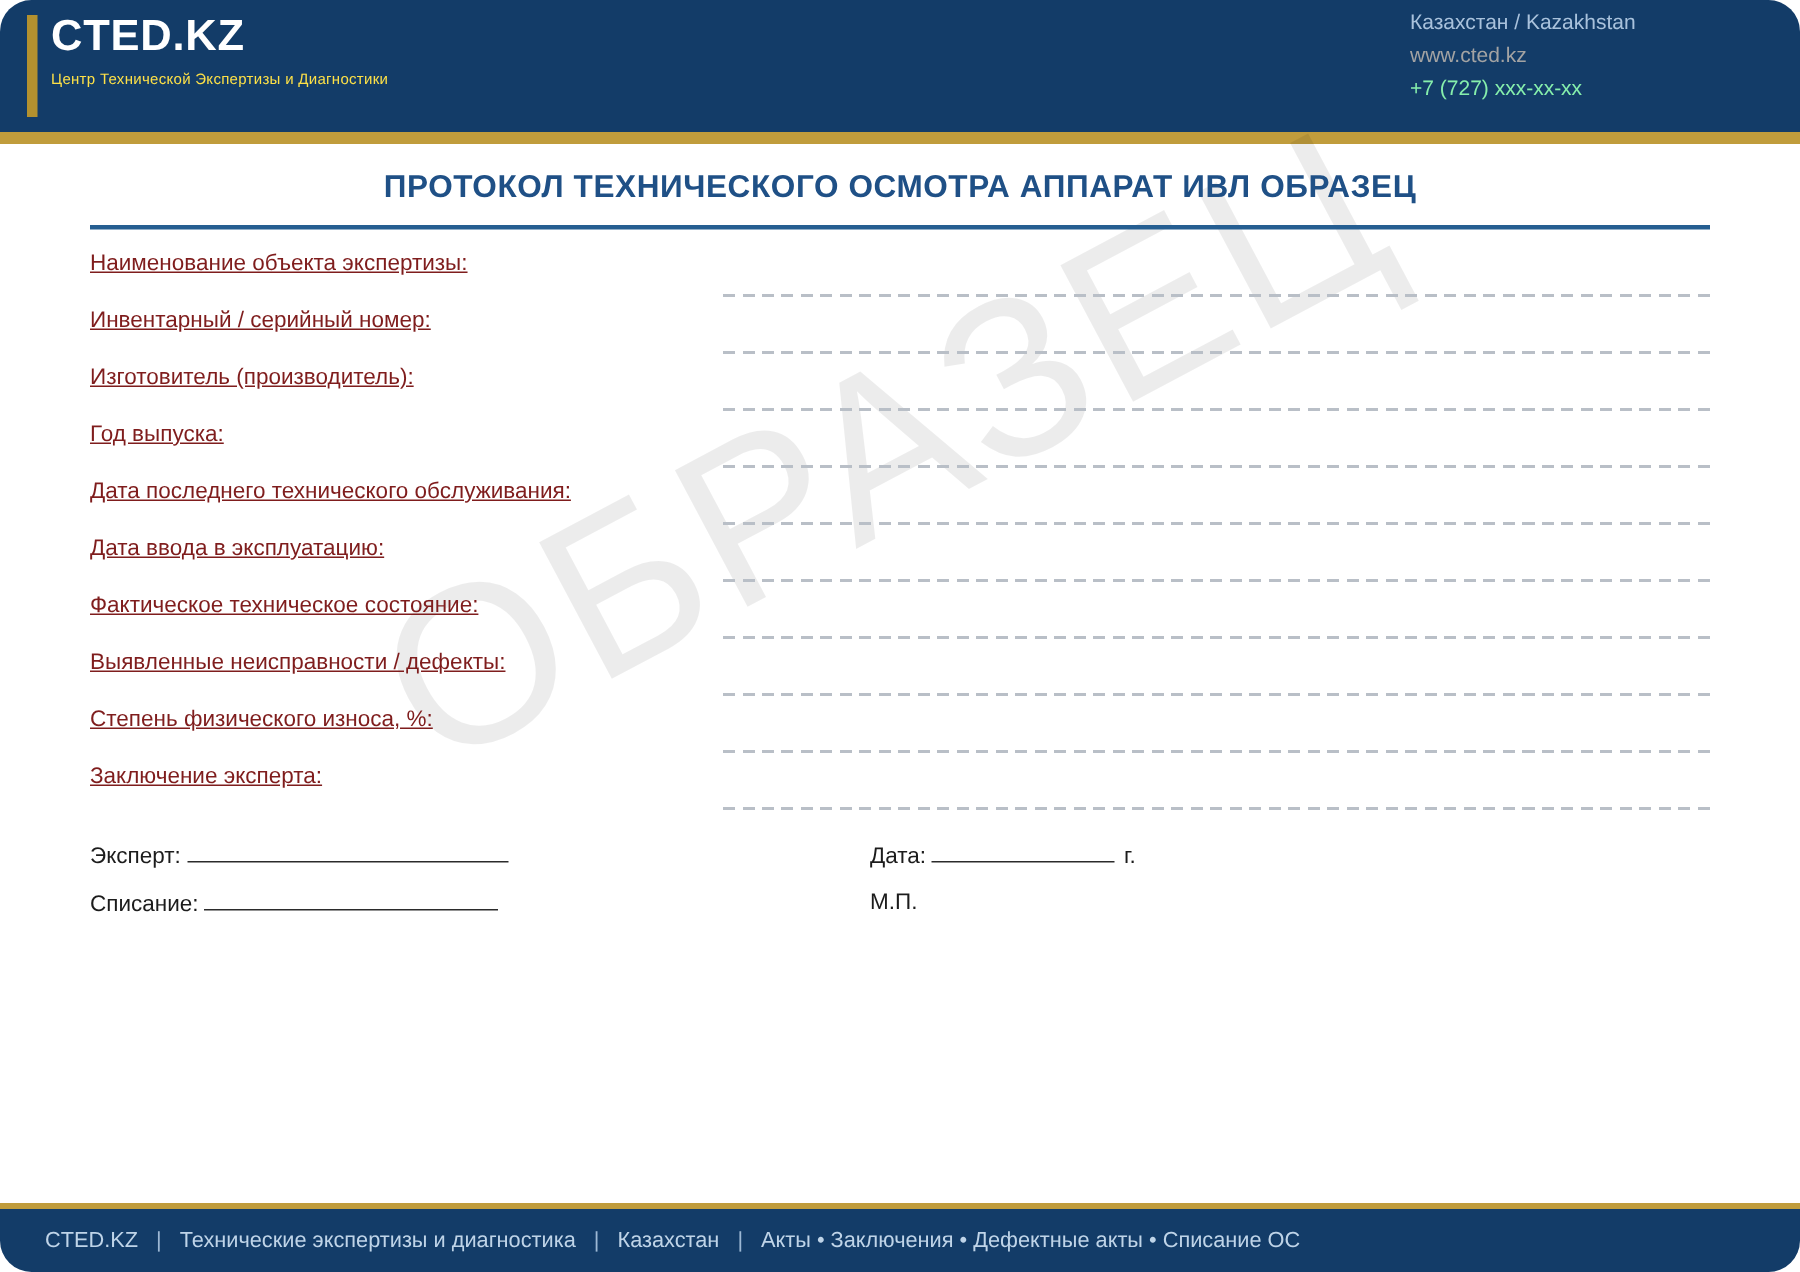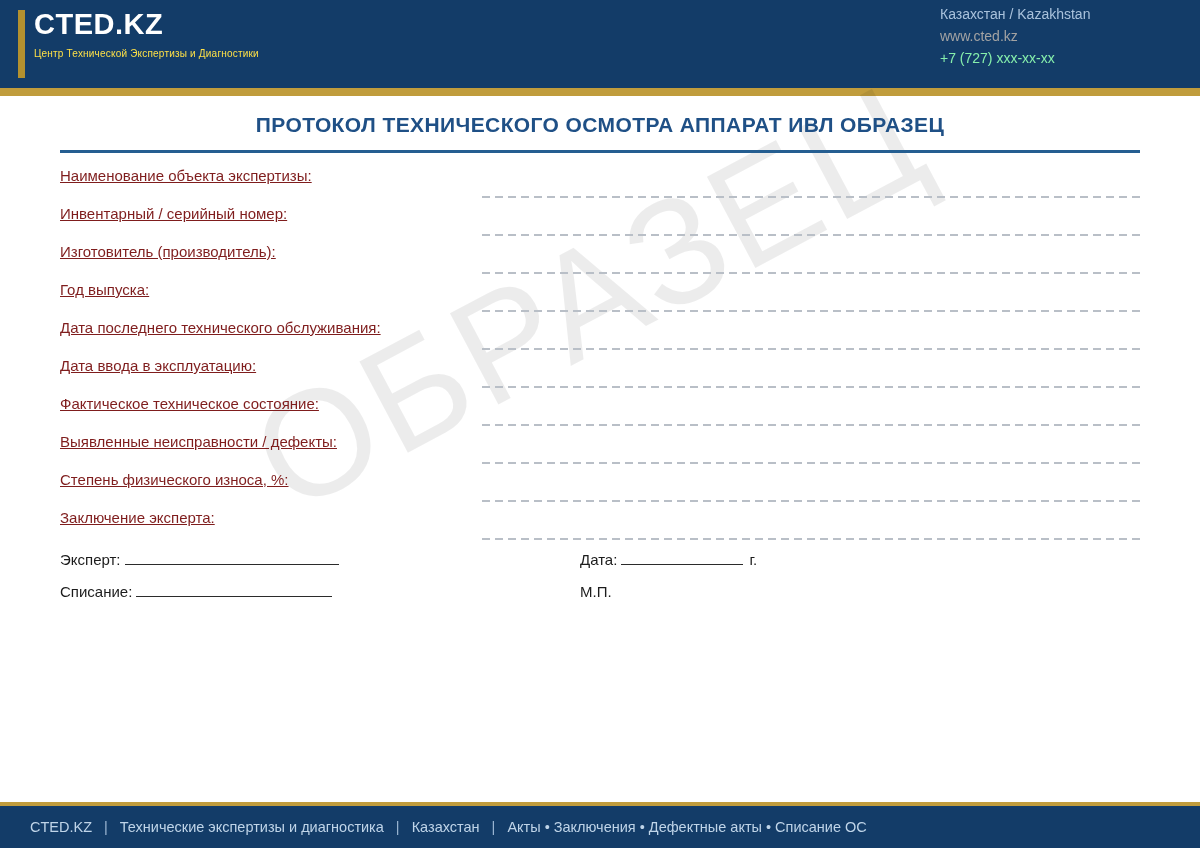--- a/index.html
+++ b/index.html
@@ -4,20 +4,21 @@
 <style>
   html, body { margin: 0; padding: 0; background: #ffffff; }
   * { box-sizing: border-box; }
   .page {
     position: relative;
     width: 1200px;
     height: 848px;
     background: #ffffff;
     font-family: "Liberation Sans", "DejaVu Sans", sans-serif;
     overflow: hidden;
+    border-radius: 21px;
   }
 
   
   .header {
     position: relative;
     height: 88px;
     background: #133c68;
   }
   .header-accent {
     position: absolute;
@@ -99,21 +100,21 @@
     text-decoration: underline;
   }
   .fill-line {
     position: absolute;
     left: 422px; right: 0; top: 31px;
     height: 2px;
     background: repeating-linear-gradient(90deg, #b9bfc7 0 8px, transparent 8px 13px);
   }
 
   
-  .signature { position: relative; z-index: 1; margin-top: 2px; }
+  .signature { position: relative; z-index: 1; margin-top: 12px; }
   .sig-row { position: relative; height: 32px; font-size: 15px; color: #1c1c1c; }
   .sig-left { position: absolute; left: 0; top: 4px; white-space: nowrap; }
   .sig-right { position: absolute; left: 520px; top: 4px; white-space: nowrap; }
   .sig-line {
     display: inline-block;
     border-bottom: 1.5px solid #2b2b2b;
     height: 14px;
     vertical-align: baseline;
     margin-left: 4px;
   }

